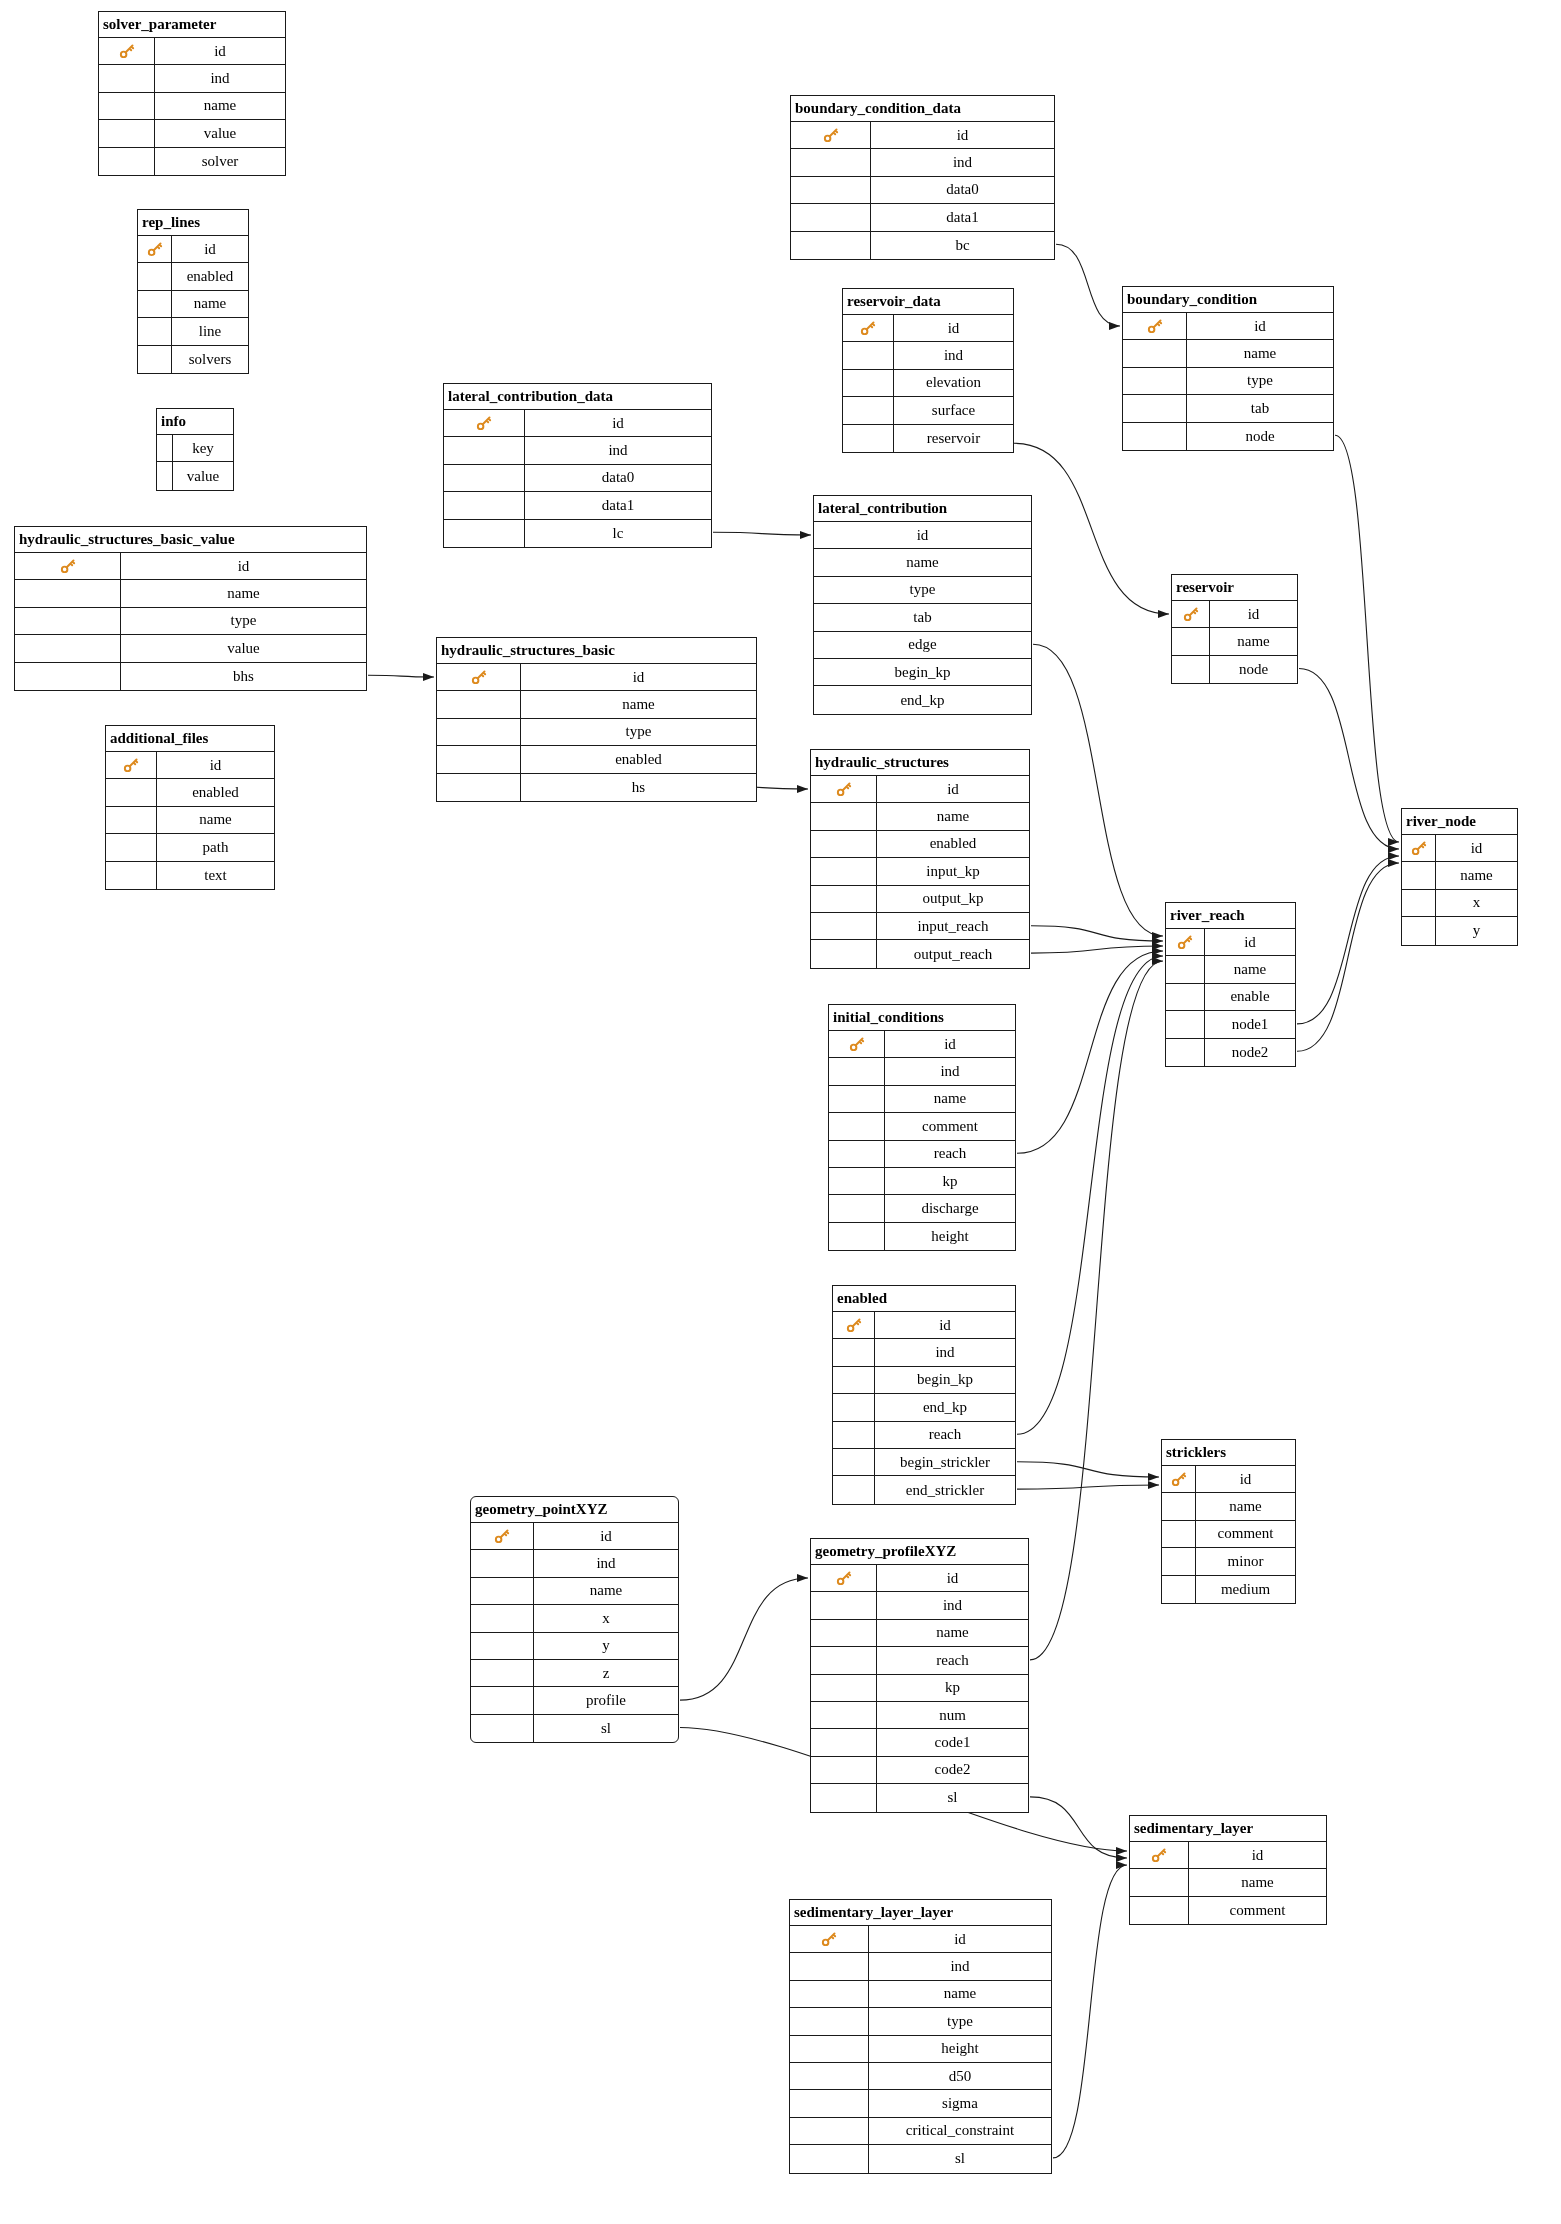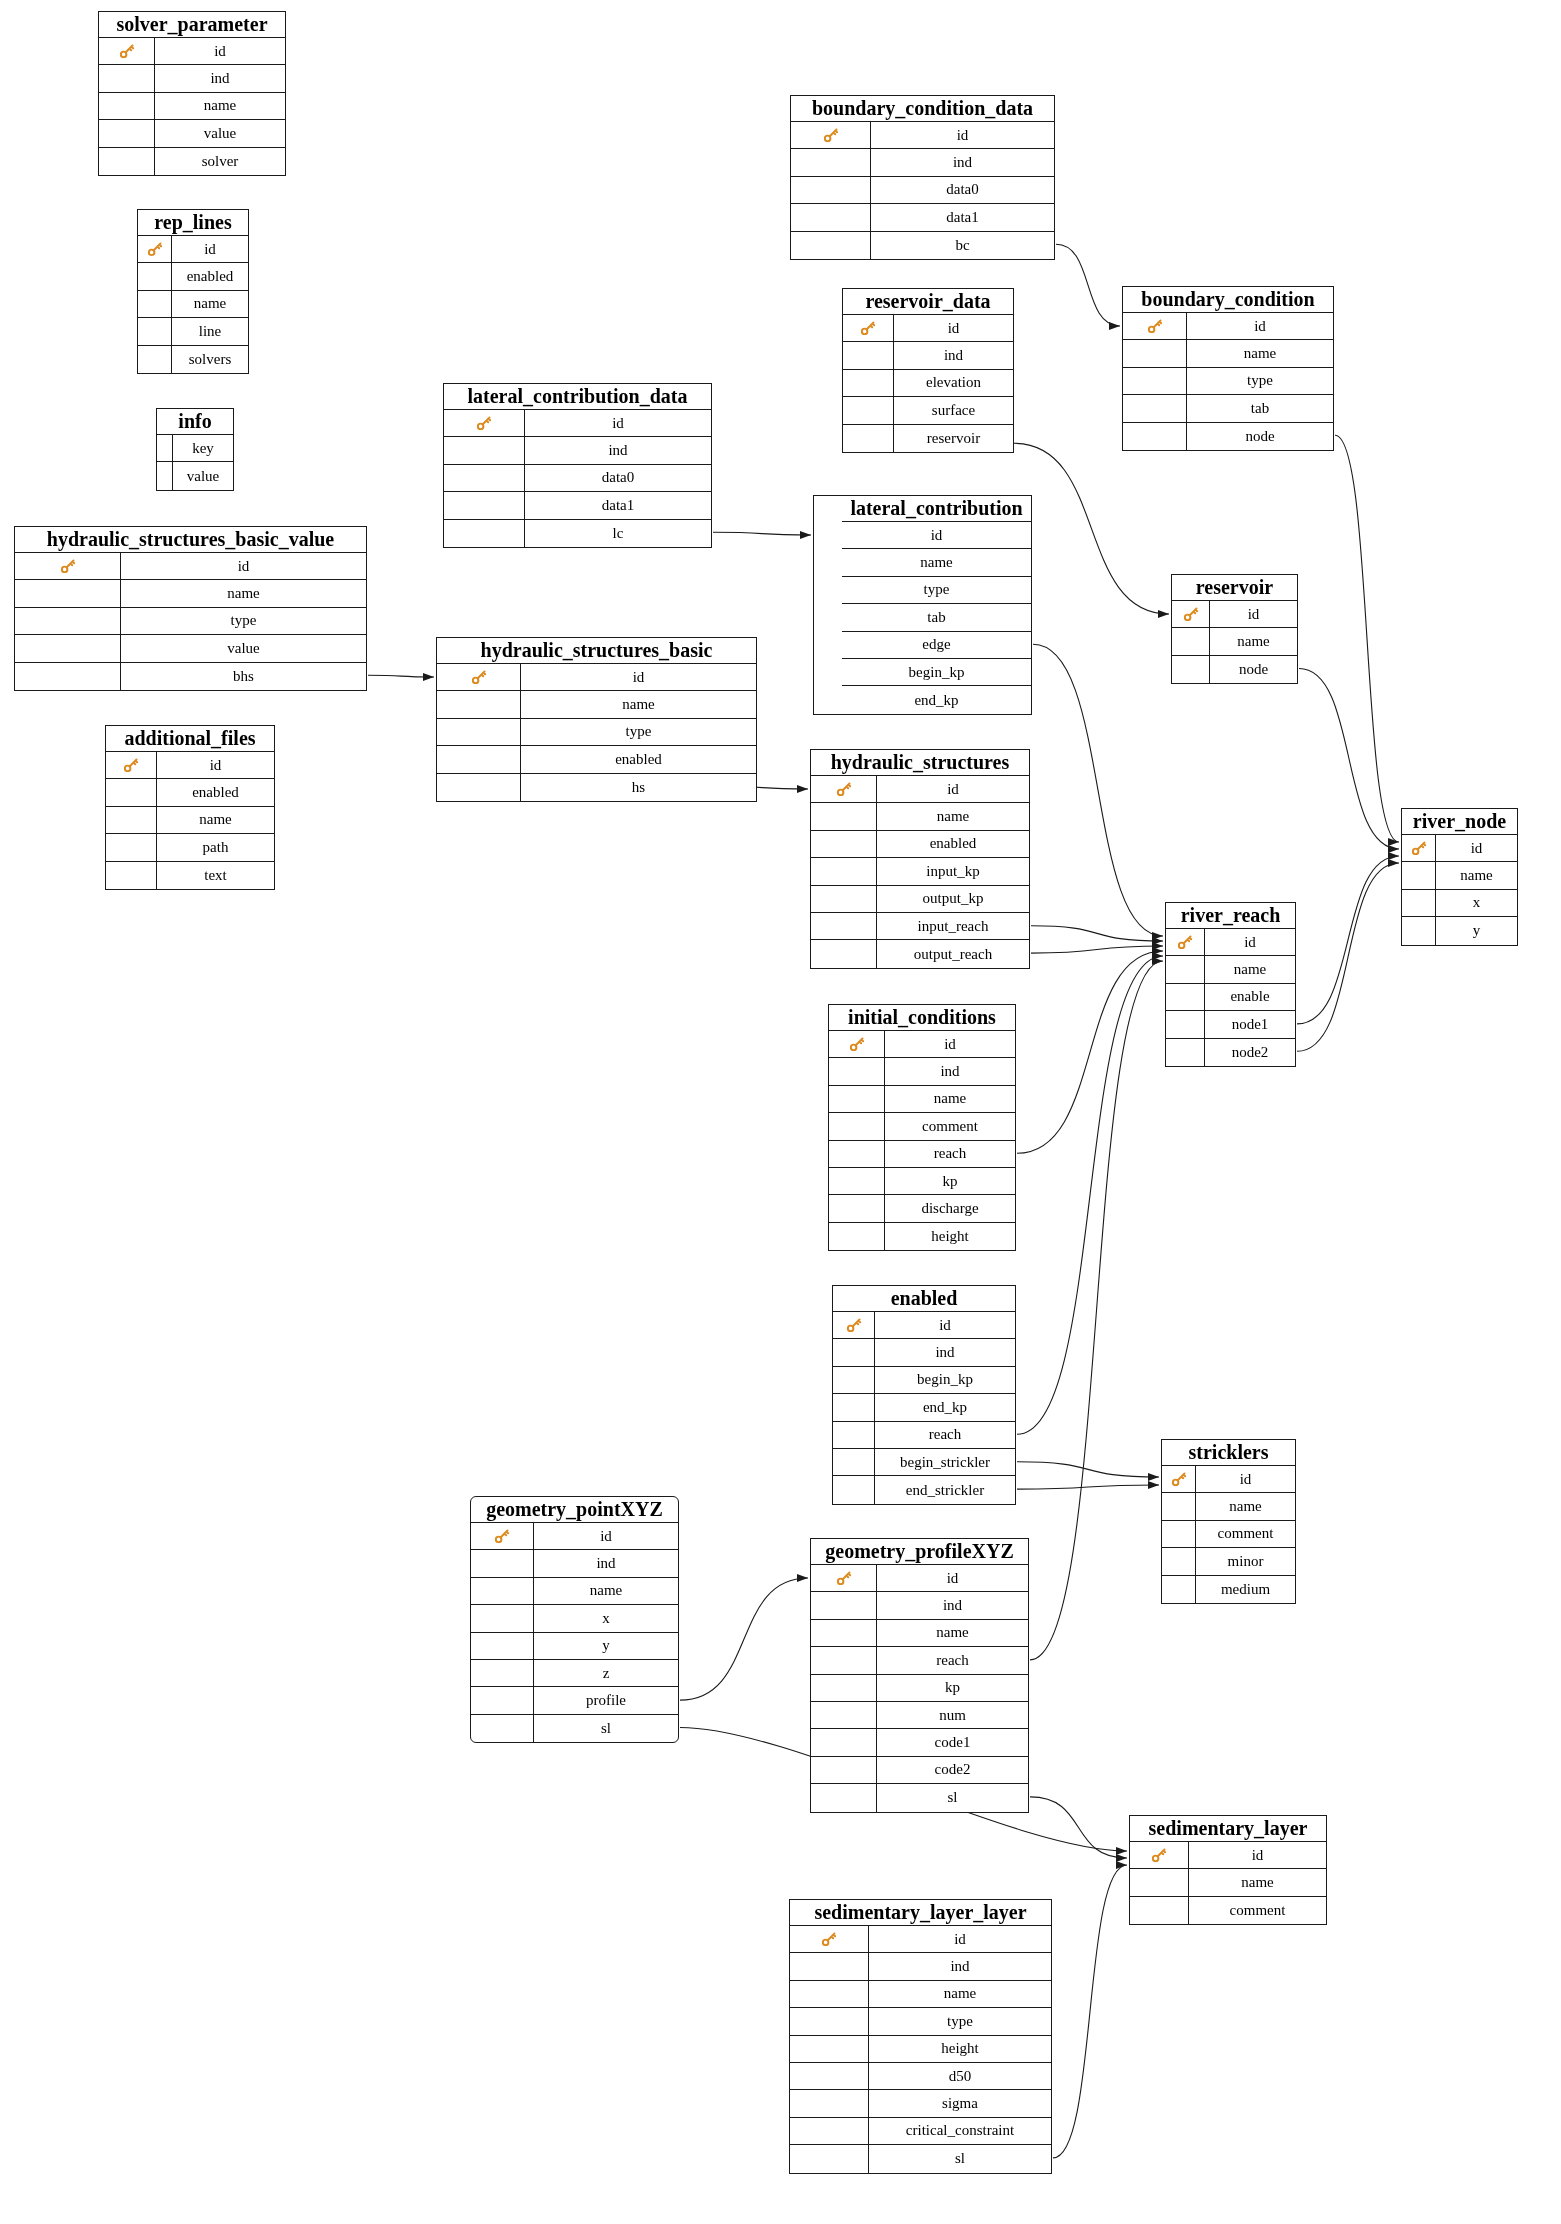--- a/index.html
+++ b/index.html
@@ -31,22 +31,22 @@
     background: #ffffff;
     border: 1px solid #1a1a1a;
     box-sizing: border-box;
   }
   .tbl-title {
     box-sizing: border-box;
     height: 26px;
     line-height: 24px;
     border-bottom: 1px solid #1a1a1a;
     font-weight: bold;
-    text-align: center;
-    font-size: 20px;
+    text-align: left;
+    font-size: 15px;
     padding: 0 4px;
     white-space: nowrap;
     overflow: hidden;
   }
   .row {
     box-sizing: border-box;
     display: flex;
     height: 27.4px;
     border-bottom: 1px solid #1a1a1a;
     font-size: 15px;
@@ -351,21 +351,21 @@
         </div>
         <div class="row">
           <div class="cell-icon" style="width: 51px;"></div>
           <div class="cell-field">surface</div>
         </div>
         <div class="row">
           <div class="cell-icon" style="width: 51px;"></div>
           <div class="cell-field">reservoir</div>
         </div>
       </div>
-      <div class="tbl" style="left: 813px; top: 495px; width: 219px; padding-left: 28px;">
+      <div class="tbl" style="left: 813px; top: 495px; width: 219px;">
         <div class="tbl-title">lateral_contribution</div>
         <div class="row">
           <div class="cell-field">id</div>
         </div>
         <div class="row">
           <div class="cell-field">name</div>
         </div>
         <div class="row">
           <div class="cell-field">type</div>
         </div>

